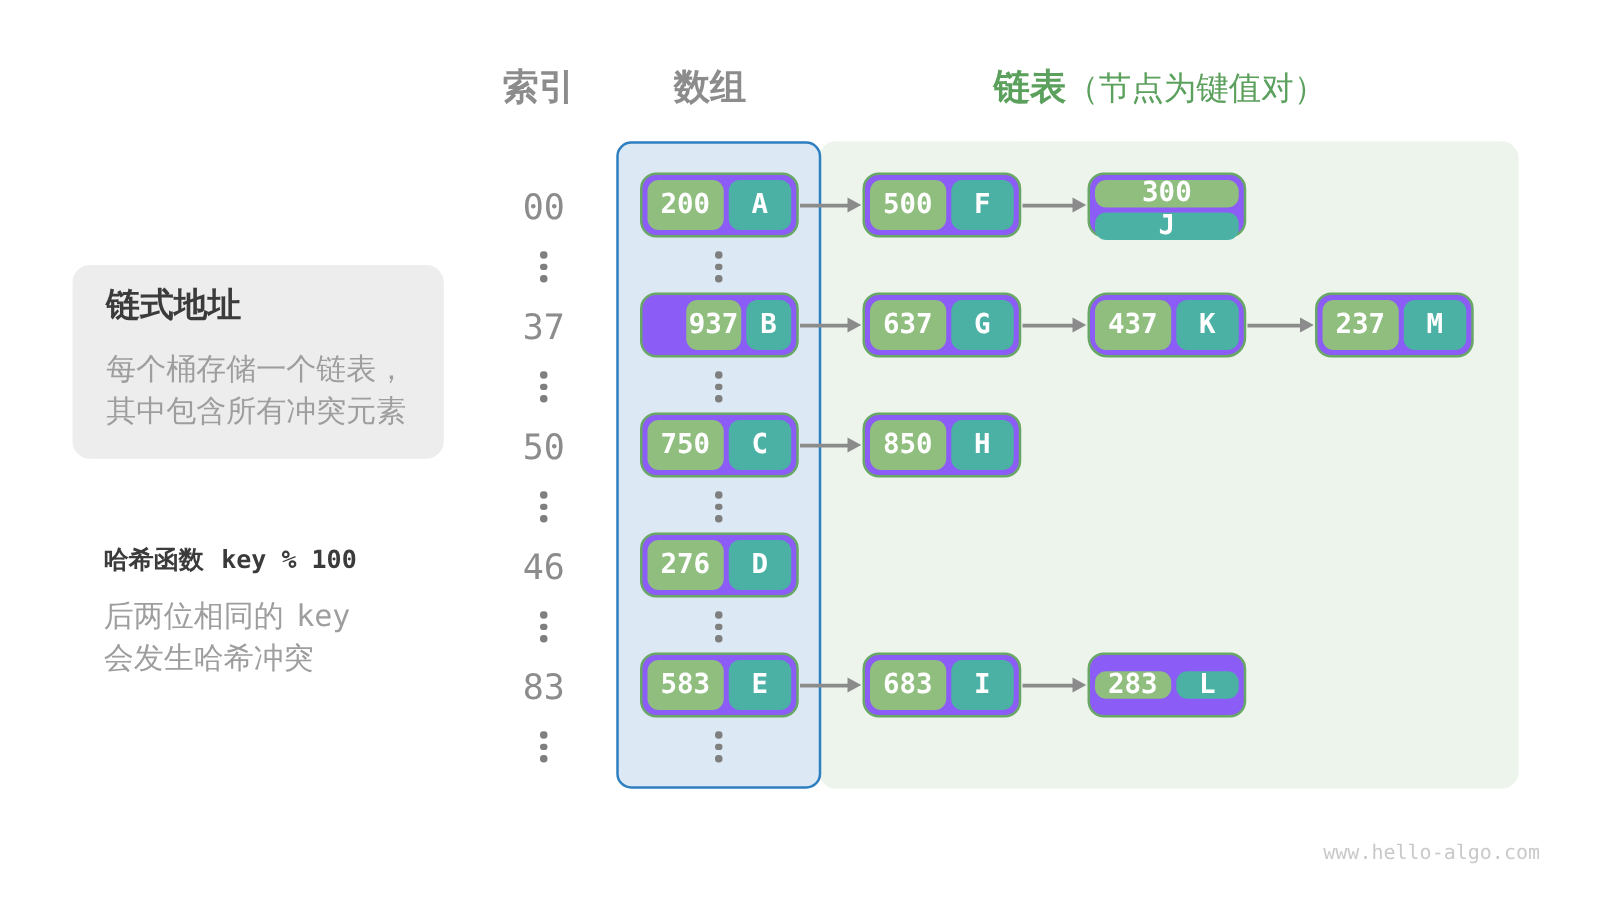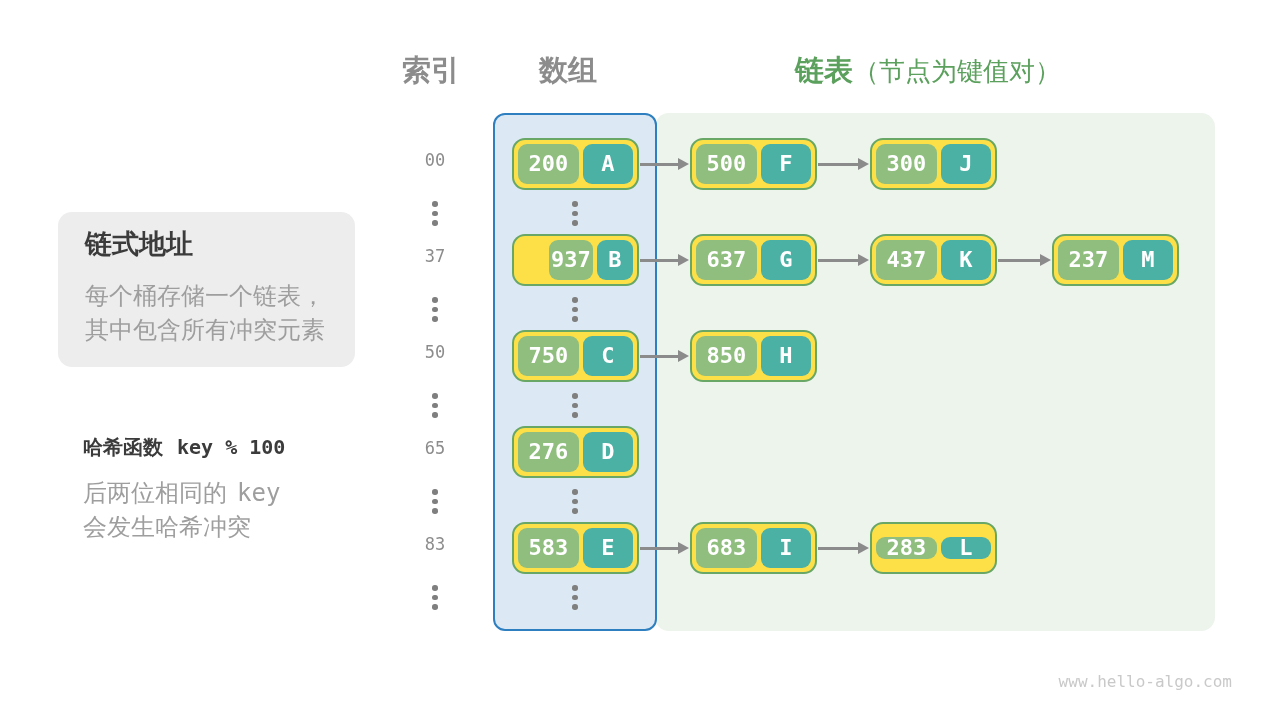--- a/index.html
+++ b/index.html
@@ -62,28 +62,28 @@
     color:var(--light-gray-text,#9E9E9E);white-space:nowrap;
   }
   .mono{font-family:"DejaVu Sans Mono","Liberation Mono",monospace;}
   .code-gap{margin-left:14px;}
   .code-gap-sm{margin-left:10px;}
 
   
   .idx-label{
     position:absolute;
     font-family:"DejaVu Sans Mono","Liberation Mono",monospace;
-    font-size:17px;line-height:1;
+    font-size:28px;line-height:1;
     color:var(--gray-text,#8C8C8C);
     transform:translateX(-50%);
     white-space:nowrap;
   }
   .node{
     position:absolute;width:127px;height:52px;box-sizing:border-box;
-    background:#fde047;
+    background:#8b5cf6;
     border:2px solid var(--node-border,#68A765);
     border-radius:13px;
     display:flex;gap:4px;padding:4px;
   }
   .cell{
     border-radius:9px;color:#ffffff;
     font-family:"DejaVu Sans Mono","Liberation Mono",monospace;
     font-weight:bold;font-size:22px;
     display:flex;align-items:center;justify-content:center;
     line-height:1;
@@ -152,21 +152,21 @@
       <div class="node" style="left: 512px; top: 138px;">
         <div class="cell key">200</div>
         <div class="cell val">A</div>
       </div>
       <div class="arrow" style="left: 640px; top: 157.5px; width: 49px;"></div>
       <div class="node" style="left: 690px; top: 138px;">
         <div class="cell key">500</div>
         <div class="cell val">F</div>
       </div>
       <div class="arrow" style="left: 818px; top: 157.5px; width: 51px;"></div>
-      <div class="node" style="left: 870px; top: 138px;">
+      <div class="node" style="left: 870px; top: 138px; flex-direction: column;">
         <div class="cell key">300</div>
         <div class="cell val">J</div>
       </div>
       <div class="dots" style="left: 435px; top: 201px;">
         <span></span>
         <span></span>
         <span></span>
       </div>
       <div class="dots" style="left: 575px; top: 201px;">
         <span></span>
@@ -216,21 +216,21 @@
       <div class="dots" style="left: 435px; top: 393px;">
         <span></span>
         <span></span>
         <span></span>
       </div>
       <div class="dots" style="left: 575px; top: 393px;">
         <span></span>
         <span></span>
         <span></span>
       </div>
-      <div class="idx-label" style="left: 435px; top: 440px;">65</div>
+      <div class="idx-label" style="left: 435px; top: 440px;">46</div>
       <div class="node" style="left: 512px; top: 426px;">
         <div class="cell key">276</div>
         <div class="cell val">D</div>
       </div>
       <div class="dots" style="left: 435px; top: 489px;">
         <span></span>
         <span></span>
         <span></span>
       </div>
       <div class="dots" style="left: 575px; top: 489px;">

